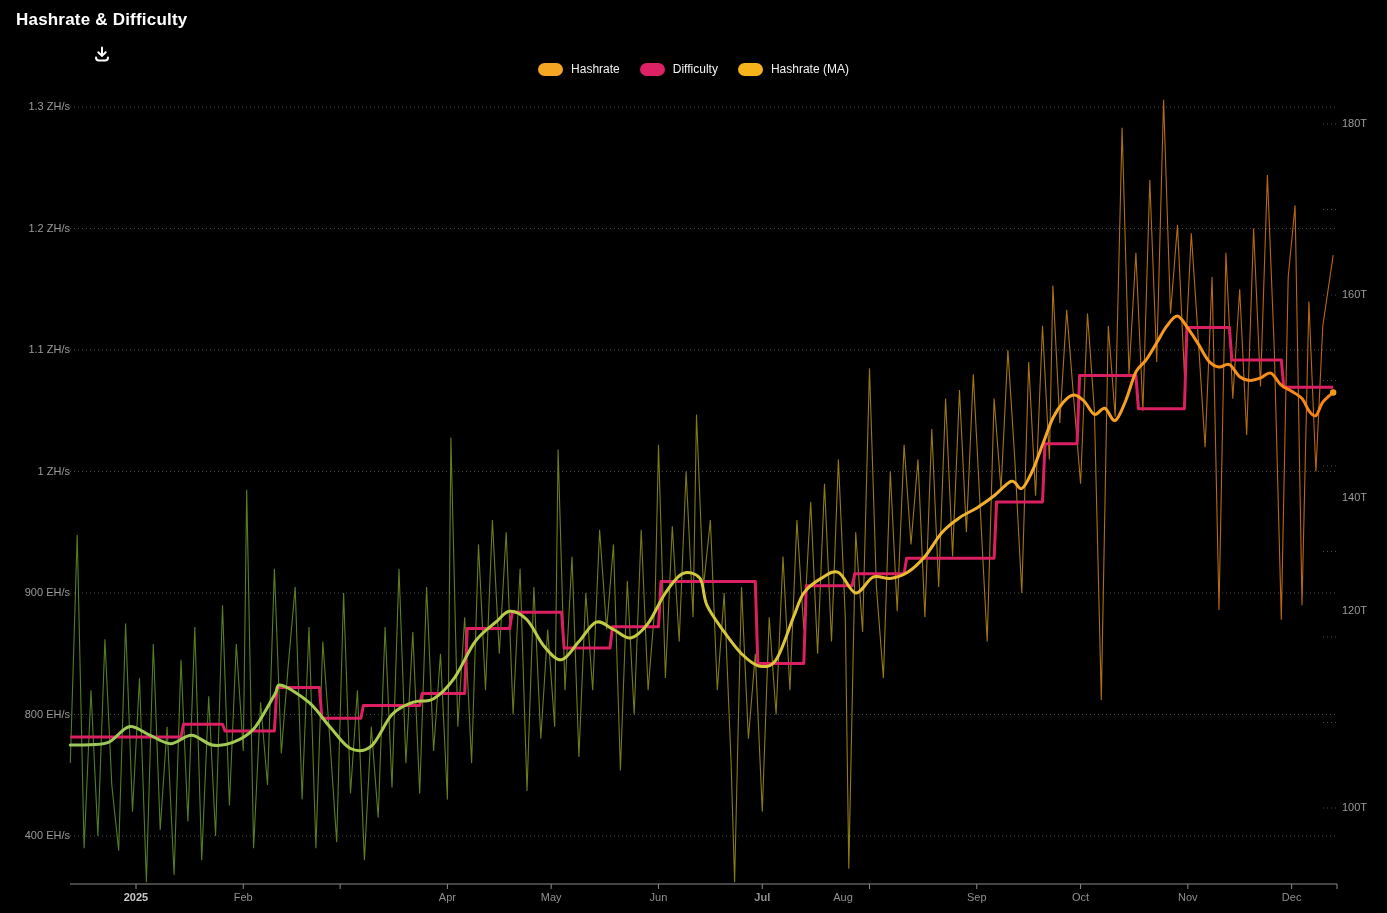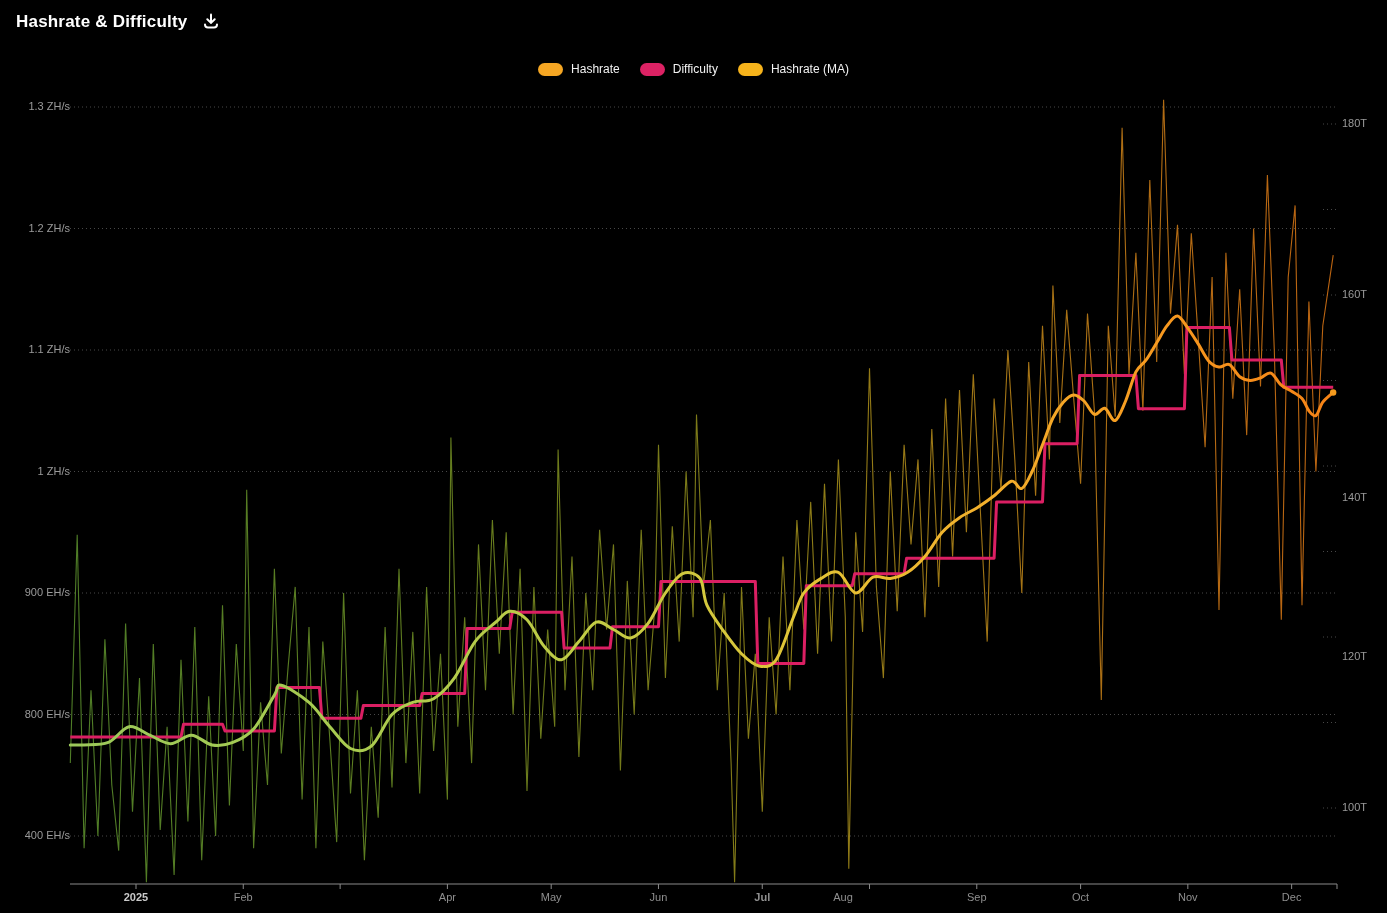--- a/index.html
+++ b/index.html
@@ -1,18 +1,18 @@
 <!DOCTYPE html>
 <html><head>
 <meta charset="utf-8">
 <style>
   html,body{margin:0;padding:0;background:#000;}
   #stage{position:relative;width:1387px;height:913px;background:#000;overflow:hidden;
          font-family:"Liberation Sans", sans-serif;}
-  .header{position:absolute;left:16px;top:10px;display:flex;align-items:flex-end;gap:13px;z-index:5;}
+  .header{position:absolute;left:16px;top:10px;display:flex;align-items:center;gap:13px;z-index:5;flex-direction:column;}
   .title{color:#fff;font-size:17px;font-weight:bold;letter-spacing:.2px;margin:0;}
   .dl-btn{background:none;border:none;padding:2px;cursor:pointer;display:flex;align-items:center;}
   .legend{position:absolute;top:62px;left:0;width:100%;display:flex;justify-content:center;
           gap:20px;z-index:5;}
   .legend-item{display:flex;align-items:center;gap:8px;cursor:pointer;}
   .swatch{width:25px;height:13px;border-radius:7px;}
   .legend-label{color:#f2f2f2;font-size:12px;}
   #chart-area{position:absolute;inset:0;}
   #chart-area svg{position:absolute;left:0;top:0;}
   .ylab-l{position:absolute;left:8px;width:62px;text-align:right;font-size:11px;color:#9a9a9a;}
@@ -122,21 +122,21 @@
       <div class="ylab-l" style="top: 100px;">1.3 ZH/s</div>
       <div class="ylab-l" style="top: 221.5px;">1.2 ZH/s</div>
       <div class="ylab-l" style="top: 343px;">1.1 ZH/s</div>
       <div class="ylab-l" style="top: 464.5px;">1 ZH/s</div>
       <div class="ylab-l" style="top: 586px;">900 EH/s</div>
       <div class="ylab-l" style="top: 707.5px;">800 EH/s</div>
       <div class="ylab-l" style="top: 829px;">400 EH/s</div>
       <div class="ylab-r" style="top: 117px;">180T</div>
       <div class="ylab-r" style="top: 288px;">160T</div>
       <div class="ylab-r" style="top: 459px; margin-top: 32px;">140T</div>
-      <div class="ylab-r" style="top: 650px;">120T</div>
+      <div class="ylab-r" style="top: 604px;">120T</div>
       <div class="ylab-r" style="top: 801px;">100T</div>
       <div class="xlab year" style="left: 104px;">2025</div>
       <div class="xlab" style="left: 211.26px;">Feb</div>
       <div class="xlab" style="left: 298px; margin-top: 32px;">Mar</div>
       <div class="xlab" style="left: 415.4px;">Apr</div>
       <div class="xlab" style="left: 519.2px;">May</div>
       <div class="xlab" style="left: 626.46px;">Jun</div>
       <div class="xlab" style="left: 730.26px; font-weight: bold;">Jul</div>
       <div class="xlab" style="left: 811px;">Aug</div>
       <div class="xlab" style="left: 944.78px;">Sep</div>

